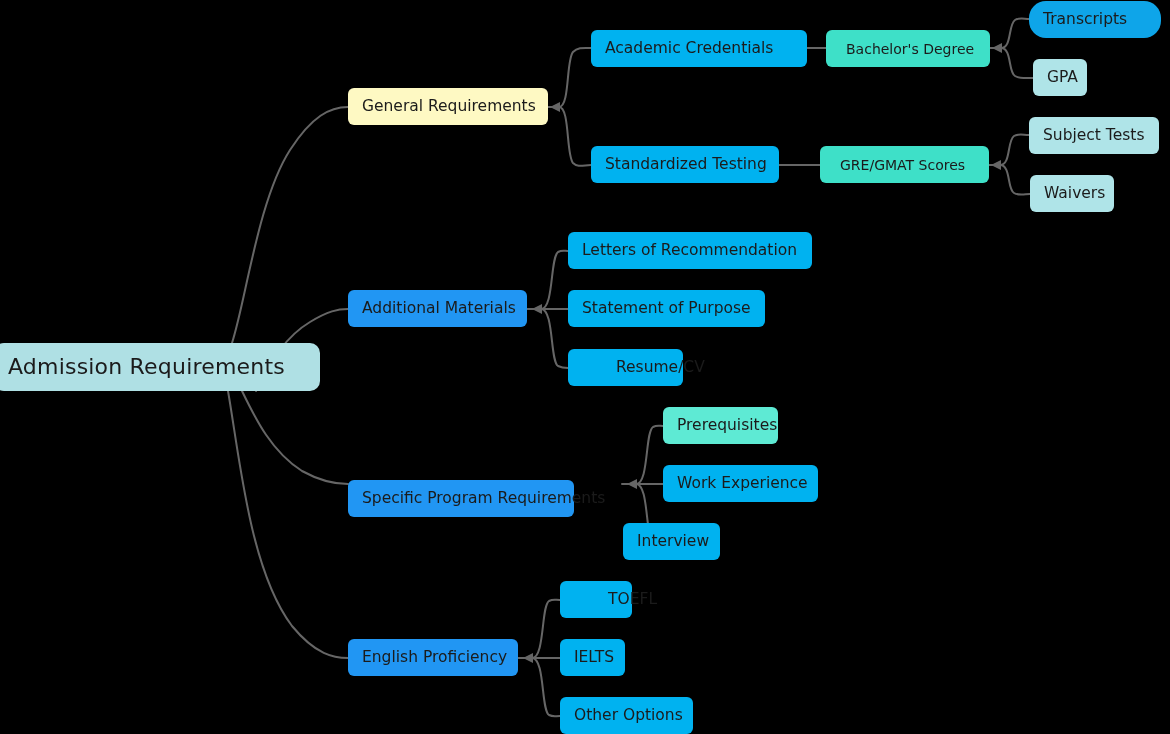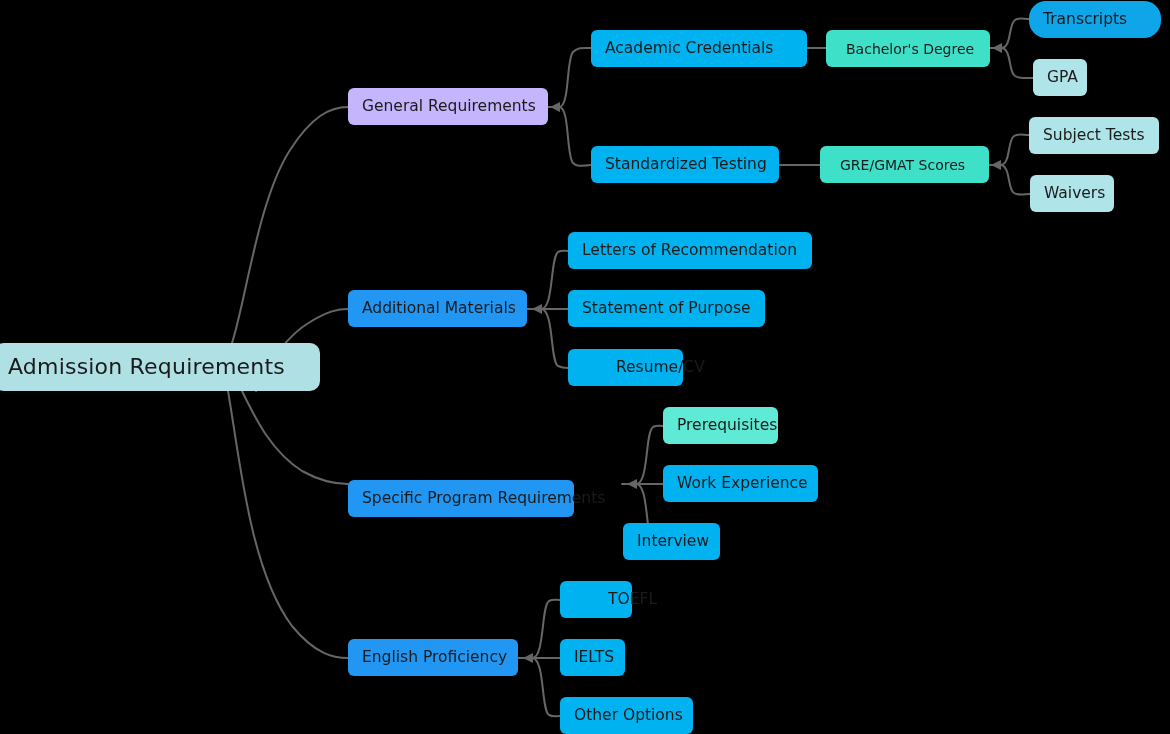--- a/index.html
+++ b/index.html
@@ -70,21 +70,21 @@
       <path d="M 992,48 L 1002,43 L 1002,53 Z" fill="#666666"></path>
       <path d="M 991,165 L 1001,160 L 1001,170 Z" fill="#666666"></path>
       <path d="M 532,309 L 542,304 L 542,314 Z" fill="#666666"></path>
       <path d="M 627,484 L 637,479 L 637,489 Z" fill="#666666"></path>
       <path d="M 523,658 L 533,653 L 533,663 Z" fill="#666666"></path>
     </svg>
   <div id="nodes">
       <div class="node root" style="left: -6px; top: 343px; width: 326px; height: 48px; background: rgb(175, 224, 228);">
         <span class="node-label">Admission Requirements</span>
       </div>
-      <div class="node lvl1" style="left: 348px; top: 88px; width: 200px; height: 37px; background: #c4b5fd;">
+      <div class="node lvl1" style="left: 348px; top: 88px; width: 200px; height: 37px; background: #fef9c3;">
         <span class="node-label">General Requirements</span>
       </div>
       <div class="node lvl2" style="left: 591px; top: 30px; width: 216px; height: 37px; background: rgb(0, 178, 240);">
         <span class="node-label">Academic Credentials</span>
       </div>
       <div class="node lvl3" style="left: 826px; top: 30px; width: 164px; height: 37px; background: rgb(62, 224, 200);">
         <span class="node-label">Bachelor's Degree</span>
       </div>
       <div class="node lvl4" style="left: 1029px; top: 1px; width: 132px; height: 37px; background: #0ea5e9; border-radius: 17px;">
         <span class="node-label">Transcripts</span>

